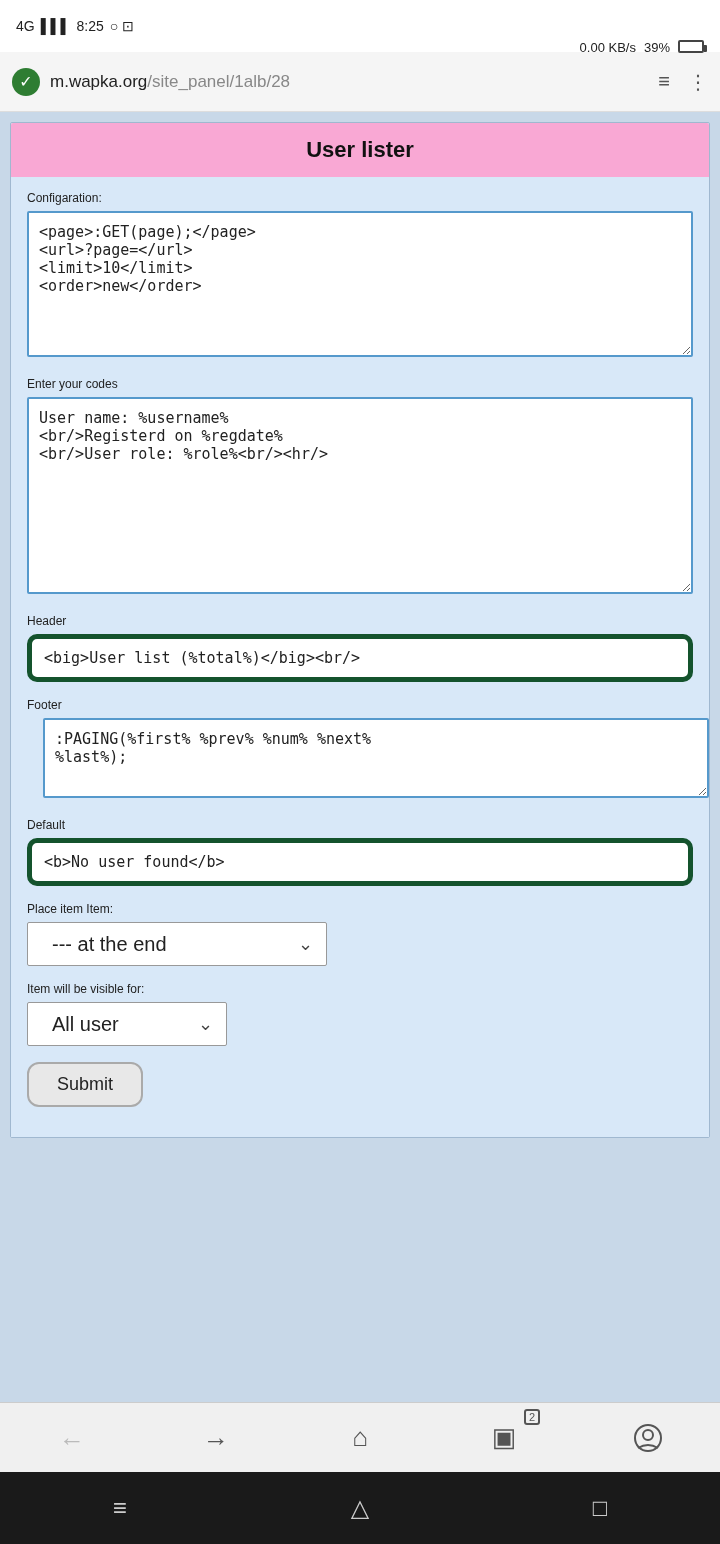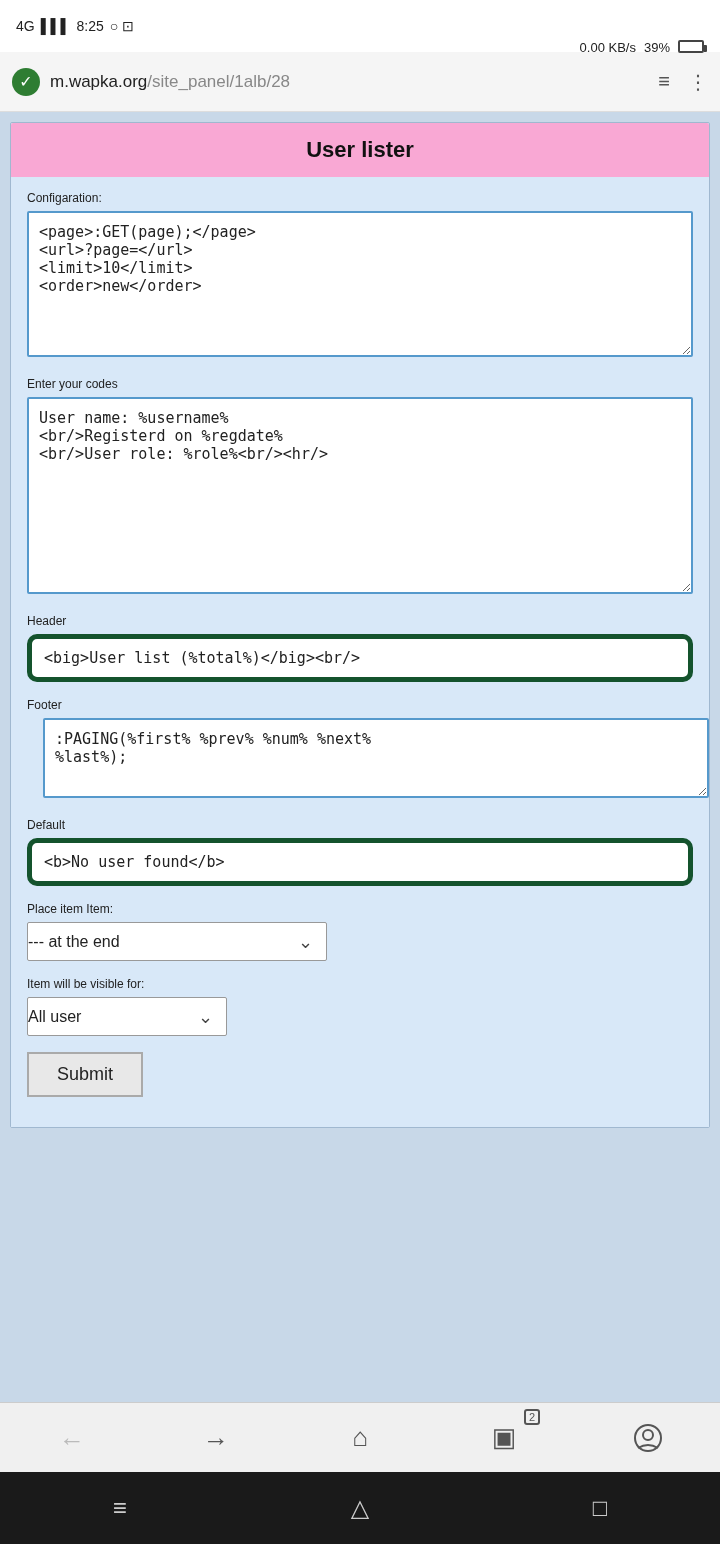--- a/index.html
+++ b/index.html
@@ -148,22 +148,22 @@
       font-size: 15px;
       color: #222;
       background: #fff;
       outline: none;
     }
 
     
     .select-field {
       border: 1px solid #999;
       border-radius: 2px;
-      padding: 10px 0;
-      font-size: 16px;
+      padding: 10px 24px;
+      font-size: 20px;
       color: #222;
       background: #fff;
       outline: none;
       appearance: none;
       -webkit-appearance: none;
       cursor: pointer;
       position: relative;
     }
     .select-wrapper {
       position: relative;
@@ -179,21 +179,21 @@
       color: #444;
       pointer-events: none;
     }
     .select-wide { width: 300px; }
     .select-medium { width: 200px; }
 
     
     .submit-btn {
       background: #e8e8e8;
       border: 2px solid #aaa;
-      border-radius: 0;
+      border-radius: 12px;
       padding: 10px 28px;
       font-size: 18px;
       color: #222;
       cursor: pointer;
       font-weight: normal;
     }
 
     
     .browser-nav {
       background: #f0f0f0;

